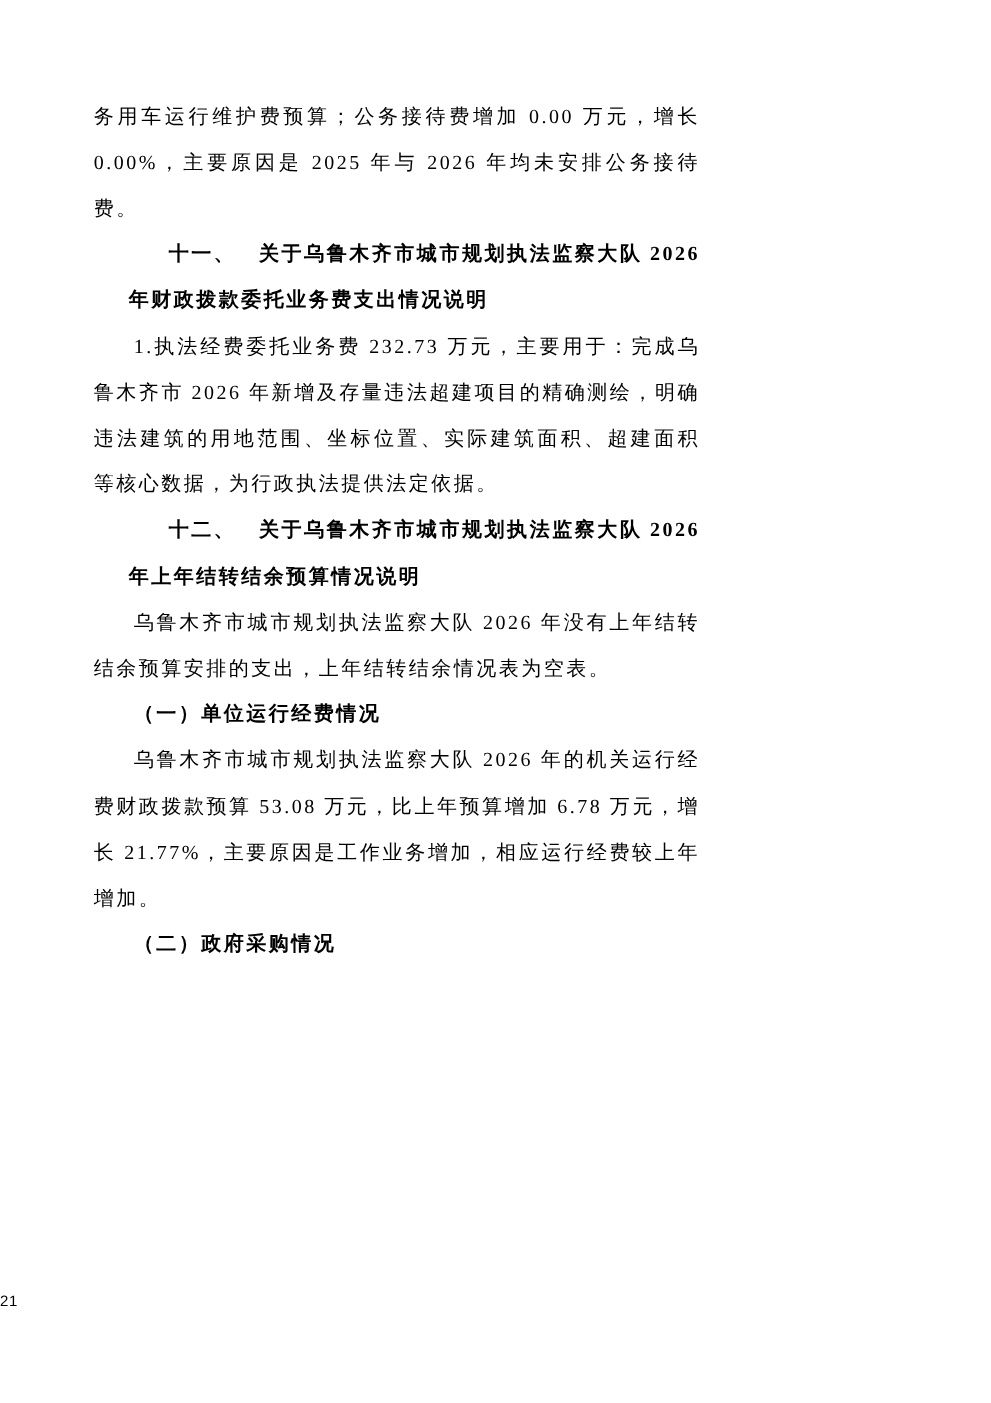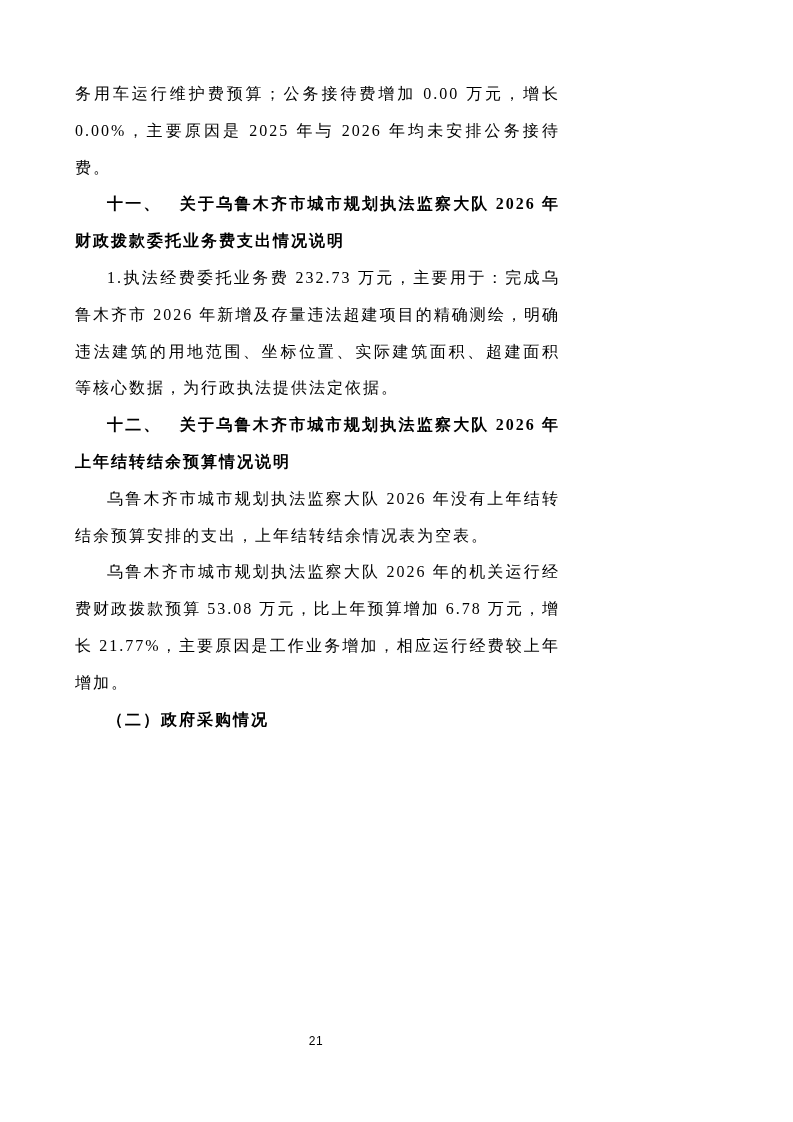--- a/index.html
+++ b/index.html
@@ -21,44 +21,45 @@
   }
   .doc p {
     margin: 0;
     font-size: 16px;
     line-height: 36.8px;
     letter-spacing: 2px;
     text-align: justify;
     text-indent: 2em;
   }
   .doc p.continuation { text-indent: 0; }
-  .doc p.heading { font-weight: bold; }
+  .doc p.heading { font-weight: bold; margin-left: 28px; }
   .doc p.subheading { font-weight: bold; }
   .footer {
     position: absolute;
     left: 0;
     bottom: 74px;
     width: 100%;
-    text-align: center;
+    text-align: left;
     font-size: 12px;
     letter-spacing: 0.5px;
     font-family: "Liberation Sans", "DejaVu Sans", sans-serif;
     color: #000000;
   }
 </style>
 </head>
 <body>
 
 <div class="page">
   <main class="doc">
 
   <p class="paragraph continuation">务用车运行维护费预算；公务接待费增加 0.00 万元，增长 0.00%，主要原因是 2025 年与 2026 年均未安排公务接待费。</p>
       <p class="heading">十一、　关于乌鲁木齐市城市规划执法监察大队 2026 年财政拨款委托业务费支出情况说明</p>
       <p class="paragraph">1.执法经费委托业务费 232.73 万元，主要用于：完成乌鲁木齐市 2026 年新增及存量违法超建项目的精确测绘，明确违法建筑的用地范围、坐标位置、实际建筑面积、超建面积等核心数据，为行政执法提供法定依据。</p>
       <p class="heading">十二、　关于乌鲁木齐市城市规划执法监察大队 2026 年上年结转结余预算情况说明</p>
       <p class="paragraph">乌鲁木齐市城市规划执法监察大队 2026 年没有上年结转结余预算安排的支出，上年结转结余情况表为空表。</p>
+      <p class="subheading">（一）单位运行经费情况</p>
       <p class="paragraph">乌鲁木齐市城市规划执法监察大队 2026 年的机关运行经费财政拨款预算 53.08 万元，比上年预算增加 6.78 万元，增长 21.77%，主要原因是工作业务增加，相应运行经费较上年增加。</p>
       <p class="subheading">（二）政府采购情况</p>
     </main>
   <div class="footer">
     <span>21</span>
   </div>
 </div>
 
 </body></html>

